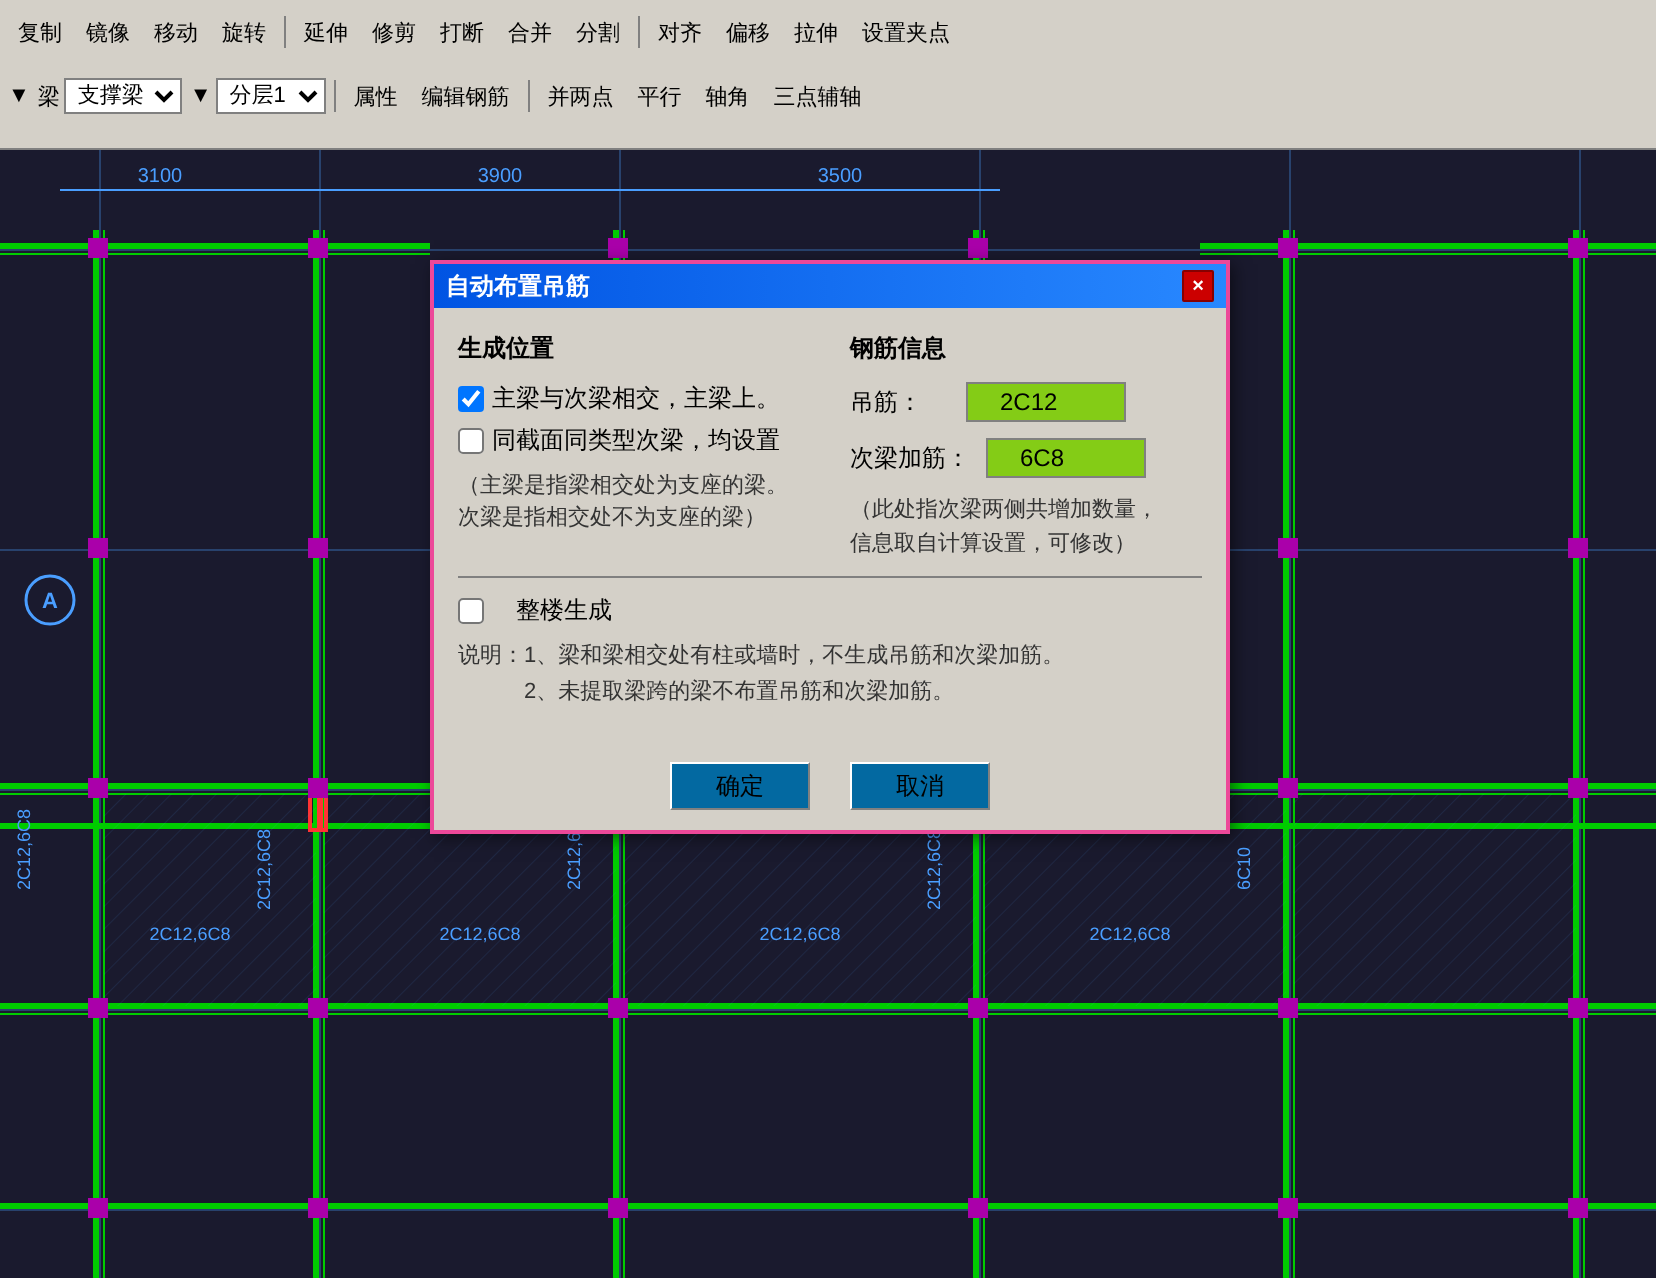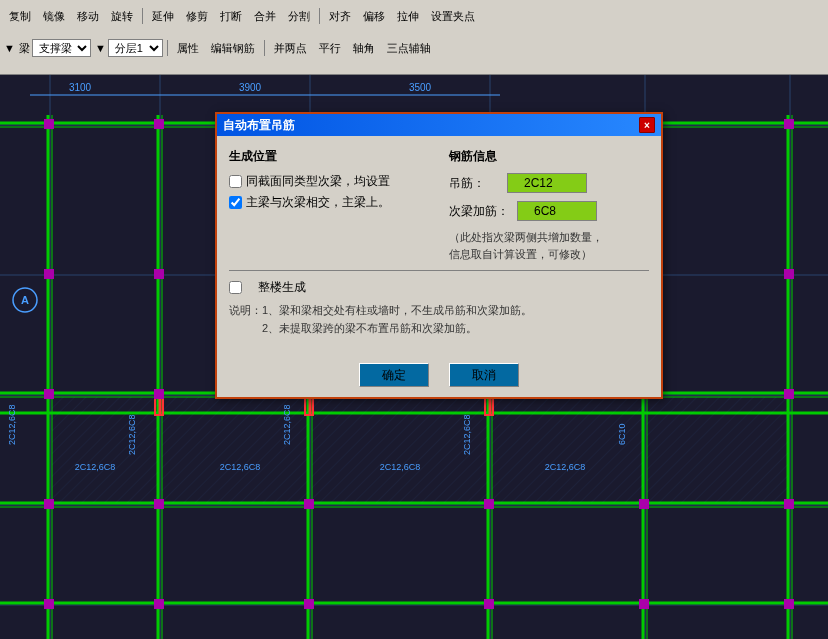--- a/index.html
+++ b/index.html
@@ -73,25 +73,25 @@
       background: transparent;
       display: flex;
       align-items: flex-start;
       justify-content: flex-start;
       pointer-events: none;
     }
 
     
     #main-dialog {
       position: absolute;
-      top: 112px;
+      top: 130px;
       left: 215px;
-      width: 448px;
+      width: 400px;
       background: #d4d0c8;
-      border: 2px solid #c2410c;
+      border: 2px solid #ec4899;
       box-shadow: 2px 2px 8px rgba(0,0,0,0.5);
       pointer-events: all;
     }
 
     .dialog-titlebar {
       background: linear-gradient(to right, #0054e3, #2888ff);
       color: white;
       padding: 3px 6px;
       display: flex;
       align-items: center;
@@ -415,29 +415,33 @@
       <button class="dialog-close-btn">×</button>
     </div>
 
     <div class="dialog-body">
       <div class="dialog-section-row">
 
         <div class="dialog-section">
           <div class="section-header">生成位置</div>
 
           <div class="checkbox-row">
+            <input type="checkbox" id="cb1" checked="" style="">
+            <label for="cb1" class="checkbox-label">主梁与次梁相交，主梁上。</label>
+          </div>
+
+          <div class="checkbox-row">
             <input type="checkbox" id="cb2" style="">
             <label for="cb2" class="checkbox-label">同截面同类型次梁，均设置</label>
           </div>
 
-          <div class="checkbox-row">
-            <input type="checkbox" id="cb1" checked="" style="">
-            <label for="cb1" class="checkbox-label">主梁与次梁相交，主梁上。</label>
-          </div>
-
+          <div class="note-text">
+            <span>（主梁是指梁相交处为支座的梁。</span><br>
+            <span>次梁是指相交处不为支座的梁）</span>
+          </div>
         </div>
 
         <div class="dialog-section">
           <div class="section-header">钢筋信息</div>
 
           <div class="field-row">
             <span class="field-label">吊筋：</span>
             <input type="text" class="field-input" value="2C12" style="">
           </div>
 

